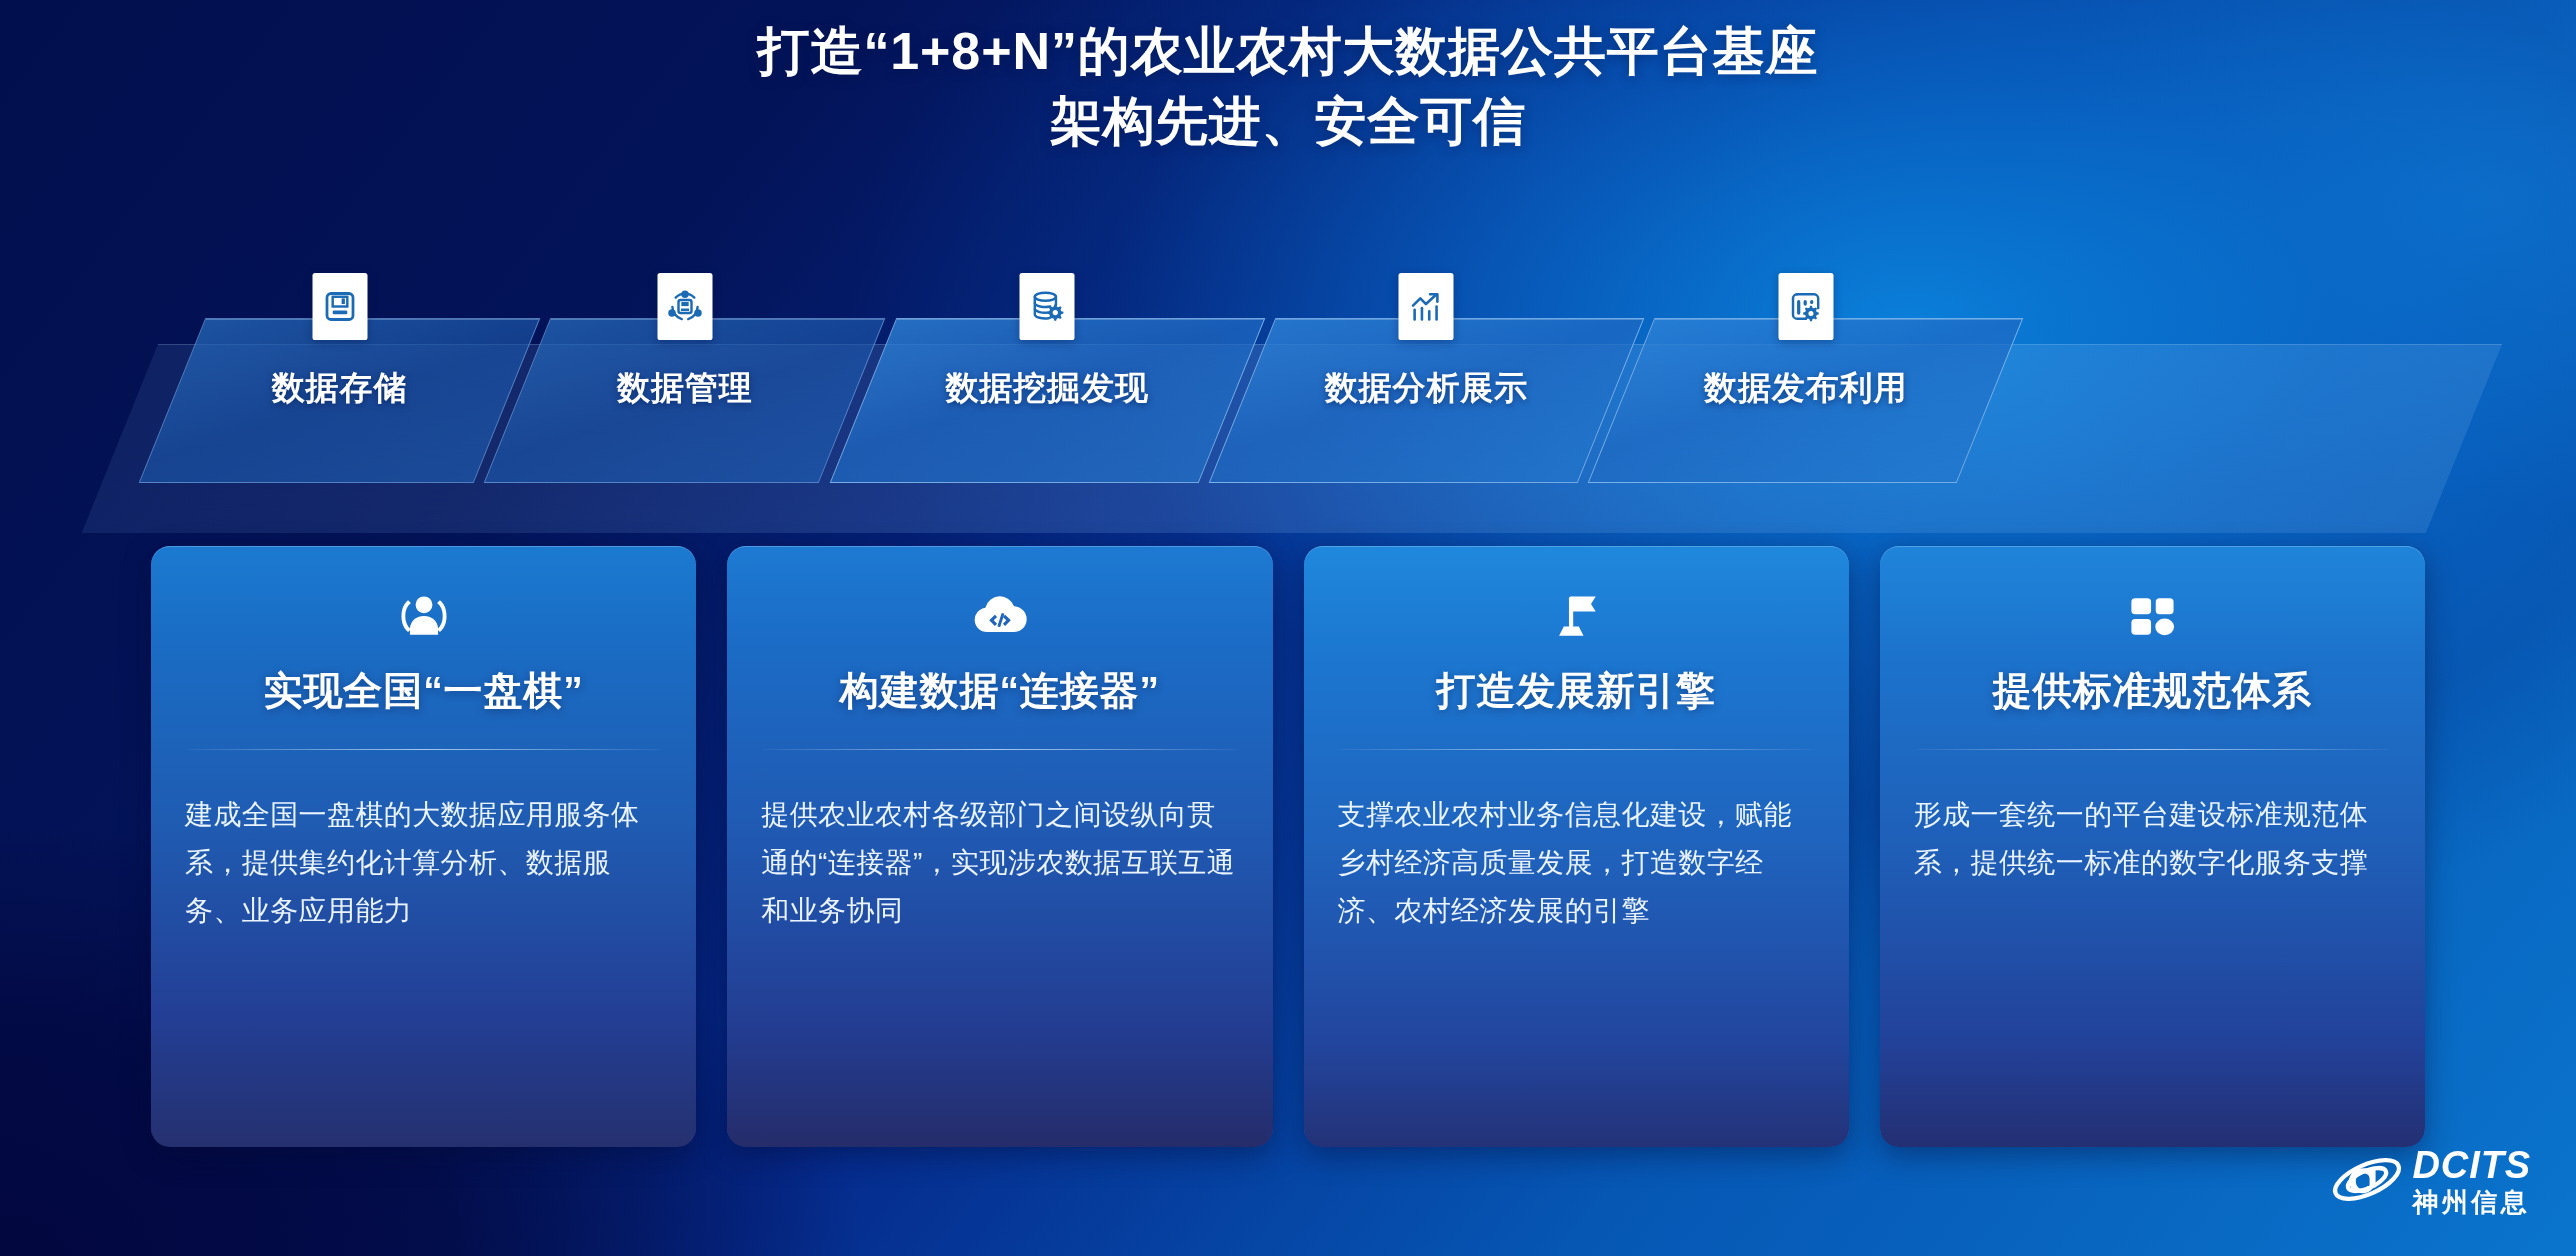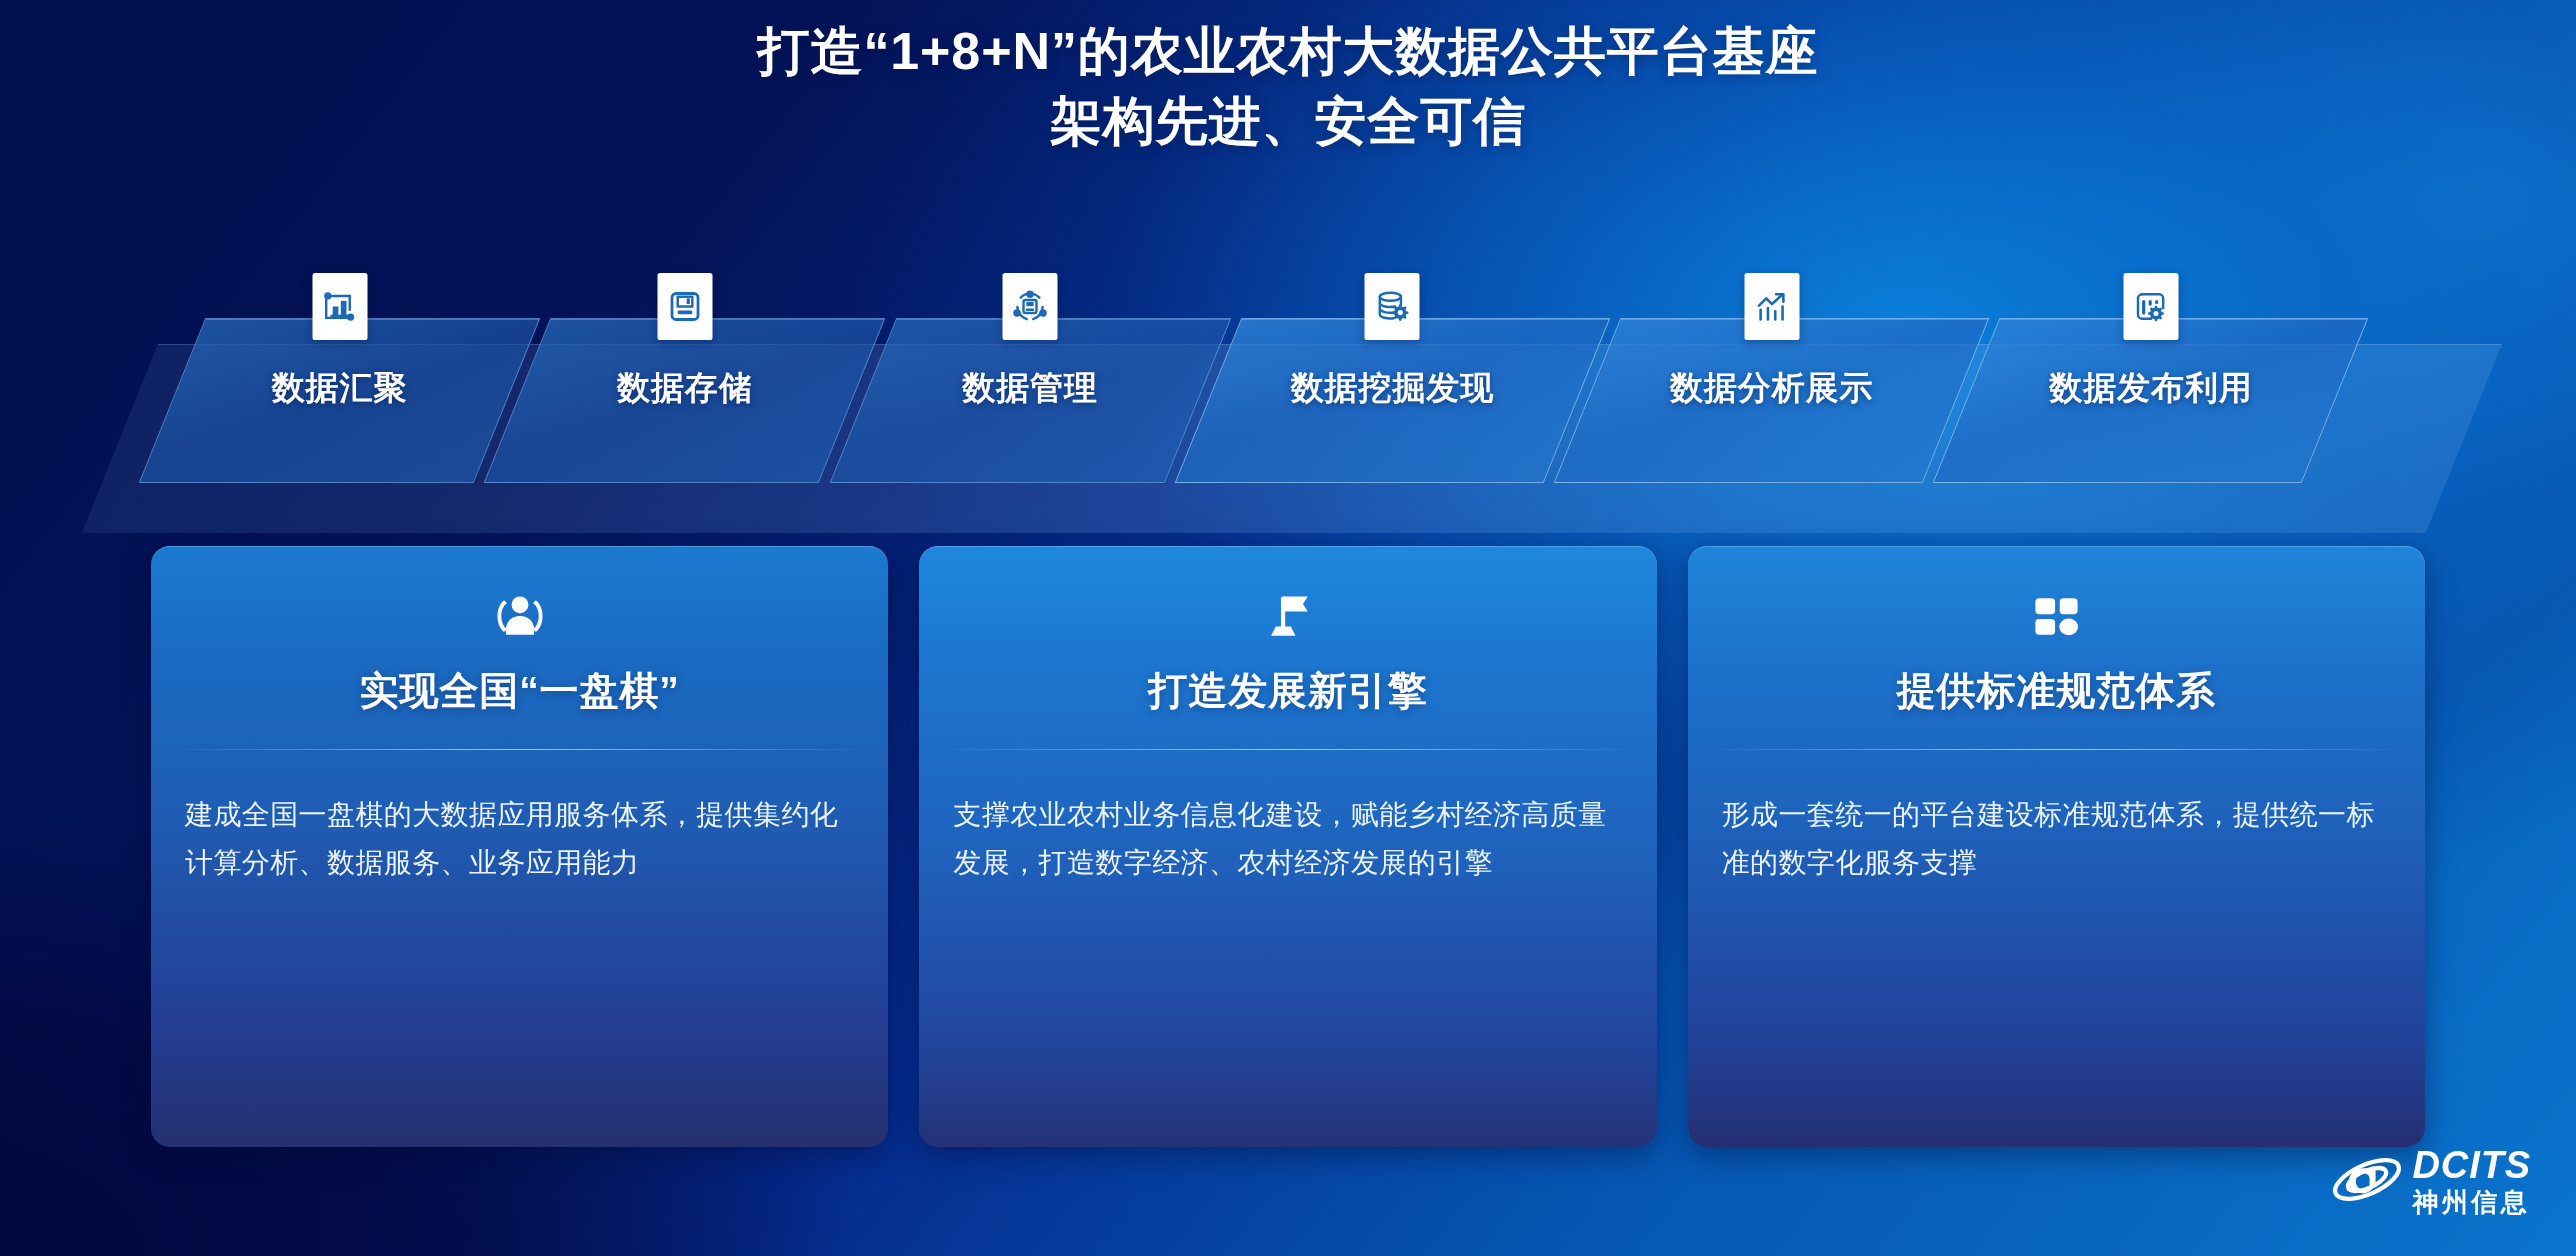--- a/index.html
+++ b/index.html
@@ -165,39 +165,20 @@
 
   <div class="title-wrap">
     <div class="title-line">打造“1+8+N”的农业农村大数据公共平台基座</div>
     <div class="title-line">架构先进、安全可信</div>
   </div>
 
   <div class="shelf">
     <div class="shelf-base"></div>
     <div class="ribbon" style="padding-left:172px;">
 
-      <div class="tile t1" style="width:335px;">
-        <div class="tile-face"></div>
-        <div class="tile-icon">
-          <svg viewBox="0 0 48 48">
-            <g fill="none" stroke="#1a6ab5" stroke-width="3" stroke-linecap="round">
-              <path d="M9 11 H36 V28"></path>
-              <path d="M7 15 V38 H34"></path>
-            </g>
-            <g fill="#1a6ab5">
-              <circle cx="9" cy="11" r="4.5"></circle>
-              <circle cx="37" cy="37" r="4.5"></circle>
-              <rect x="15" y="24" width="7" height="11"></rect>
-              <rect x="25" y="17" width="7" height="18"></rect>
-              <rect x="12" y="34" width="23" height="3" rx="1.3"></rect>
-            </g>
-          </svg>
-        </div>
-        <div class="tile-label">数据汇聚</div>
-      </div>
 
       <div class="tile t2" style="width:335px;">
         <div class="tile-face"></div>
         <div class="tile-icon">
           <svg viewBox="0 0 48 48">
             <rect x="8" y="8" width="32" height="32" rx="5" fill="none" stroke="#1a6ab5" stroke-width="3.4"></rect>
             <rect x="15" y="12" width="18" height="12" fill="none" stroke="#1a6ab5" stroke-width="3"></rect>
             <rect x="26" y="14" width="4" height="7" fill="#1a6ab5"></rect>
             <rect x="15" y="29" width="18" height="4.5" rx="1.6" fill="#1a6ab5"></rect>
           </svg>
@@ -295,20 +276,35 @@
           <path d="M32 31c9 0 15 6 15 14v6H17v-6c0-8 6-14 15-14z"></path>
           <path d="M15 14c-5 4-7 10-7 17s2 13 7 17l3-3c-4-3-6-8-6-14s2-11 6-14z"></path>
           <path d="M49 14c5 4 7 10 7 17s-2 13-7 17l-3-3c4-3 6-8 6-14s-2-11-6-14z"></path>
         </svg>
       </div>
       <div class="card-title">实现全国“一盘棋”</div>
       <div class="card-divider"></div>
       <div class="card-desc">建成全国一盘棋的大数据应用服务体系，提供集约化计算分析、数据服务、业务应用能力</div>
     </div>
 
+    <div class="card c2">
+      <div class="card-icon">
+        <svg viewBox="0 0 64 64">
+          <path d="M18 48a13 13 0 0 1-1.6-25.9A16 16 0 0 1 47 20.6 12 12 0 0 1 46.5 48z"></path>
+          <g fill="#1f63bd">
+            <path d="M26.5 29.5 l-6 6 6 6 2.4-2.4-3.6-3.6 3.6-3.6z"></path>
+            <path d="M37.5 29.5 l6 6-6 6-2.4-2.4 3.6-3.6-3.6-3.6z"></path>
+            <path d="M33.8 27.6 l2.9 .9-4.6 14.3-2.9-.9z"></path>
+          </g>
+        </svg>
+      </div>
+      <div class="card-title">构建数据“连接器”</div>
+      <div class="card-divider"></div>
+      <div class="card-desc">提供农业农村各级部门之间设纵向贯通的“连接器”，实现涉农数据互联互通和业务协同</div>
+    </div>
 
     <div class="card c4">
       <div class="card-icon">
         <svg viewBox="0 0 64 64">
           <path d="M27 10 h26 l-5 8 5 8 H27z"></path>
           <rect x="24.5" y="10" width="4.5" height="36" rx="2"></rect>
           <path d="M14 52 l5-10h16l5 10z"></path>
         </svg>
       </div>
       <div class="card-title">打造发展新引擎</div>

